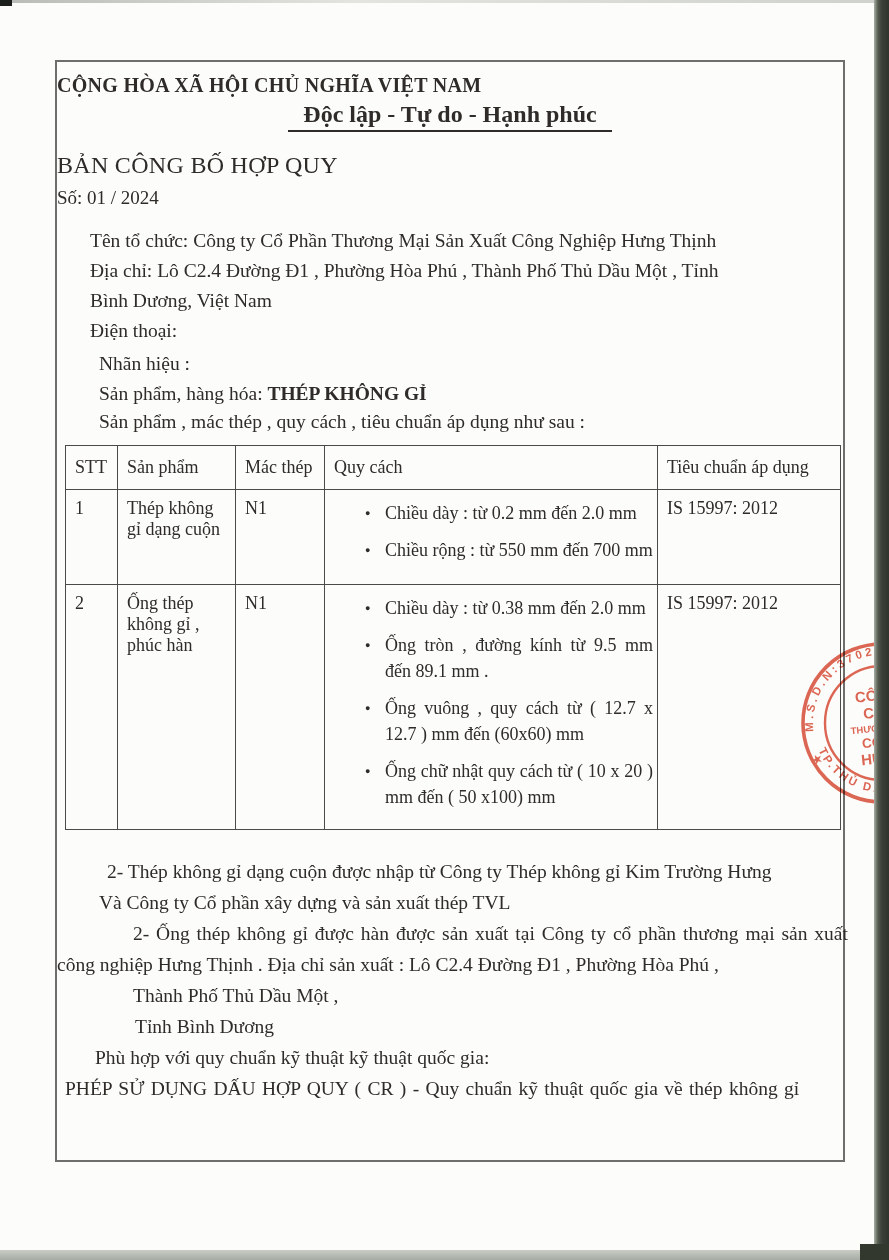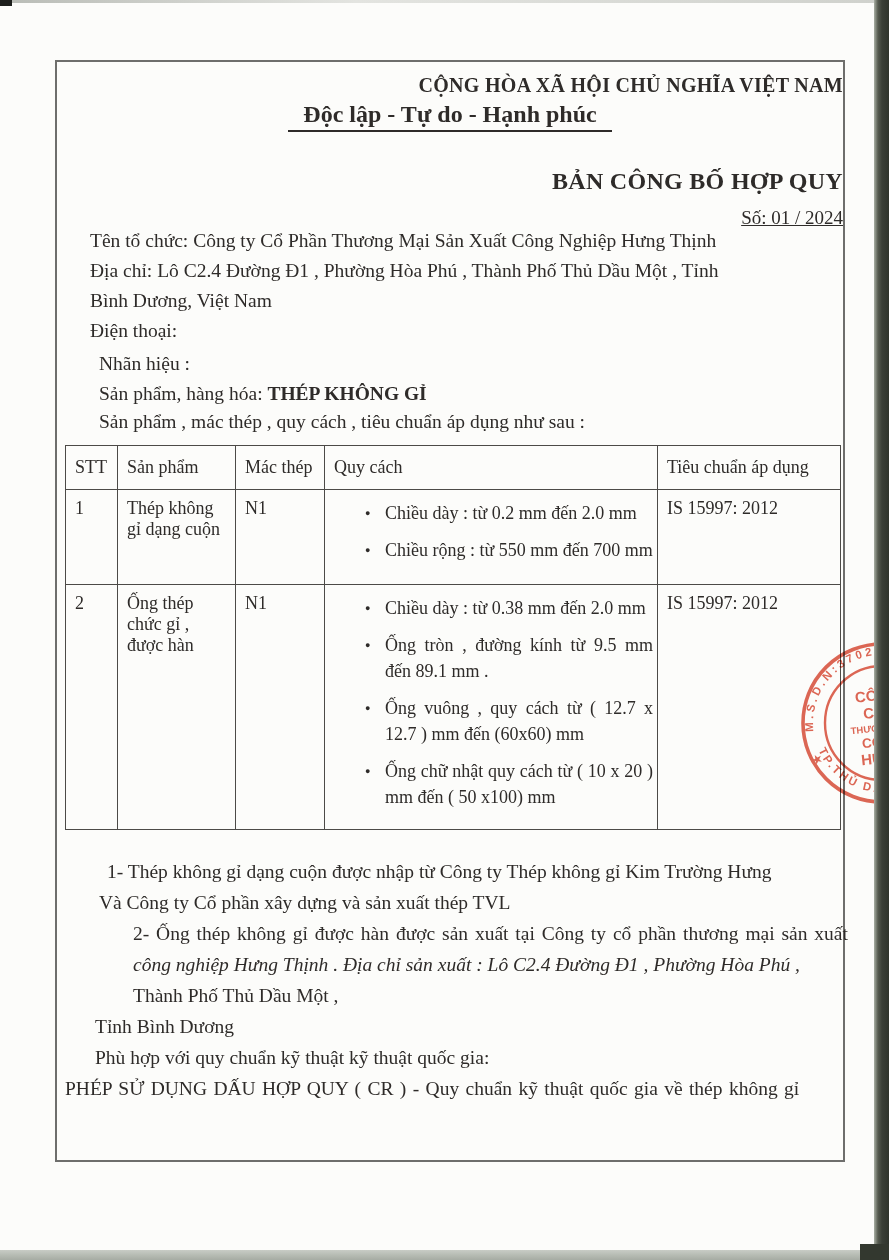--- a/index.html
+++ b/index.html
@@ -14,27 +14,27 @@
   .right-scan-bar{position:absolute;left:874px;top:0;width:15px;height:1253px;
       background:linear-gradient(to right,#a9afa4 0px,#565b50 4px,#3a3f37 8px,#2f342c 100%);}
   .bottom-scan-bar{position:absolute;left:0;top:1250px;width:889px;height:10px;
       background:linear-gradient(to bottom,#c8ccc5,#a6aca3);}
   .bottom-right-corner{position:absolute;left:860px;top:1244px;width:29px;height:16px;background:#33382f;}
 
   
   .frame{position:absolute;left:55px;top:60px;width:786px;height:1098px;
       border:2px solid #6e6e6c;background:transparent;}
 
-  .center{text-align:right;white-space:nowrap;}
+  .center{text-align:left;white-space:nowrap;}
   .nat{position:absolute;left:0;top:12px;width:100%;font-weight:bold;font-size:20px;letter-spacing:.3px;}
   .motto-wrap{position:absolute;left:0;top:39px;width:100%;text-align:center;}
   .motto{display:inline-block;font-weight:bold;font-size:24px;padding:0 15px 2px 15px;
       border-bottom:2.5px solid #2e2b29;white-space:nowrap;}
-  .title{position:absolute;left:0;top:90px;width:100%;font-weight:bold;font-size:24px;letter-spacing:.3px;margin-top:16px;}
-  .docnum{position:absolute;left:0;top:145px;width:100%;font-size:19px;text-decoration:underline;}
+  .title{position:absolute;left:0;top:90px;width:100%;font-weight:normal;font-size:24px;letter-spacing:.3px;}
+  .docnum{position:absolute;left:0;top:125px;width:100%;font-size:19px;}
 
   .org-block{position:absolute;left:33px;top:164px;width:720px;font-size:19.5px;line-height:30px;}
   .org-block div{white-space:nowrap;}
   .p2{position:absolute;left:42px;top:287px;width:700px;font-size:19.5px;line-height:30px;white-space:nowrap;}
   .p3{position:absolute;left:42px;top:349px;width:700px;font-size:19.5px;white-space:nowrap;}
   .bold{font-weight:bold;}
 
   
   table.spec{position:absolute;left:8px;top:383px;width:775px;border-collapse:collapse;
       table-layout:fixed;font-size:18px;}
@@ -50,23 +50,23 @@
   ul.qc li{position:relative;padding-left:29px;margin-bottom:11px;
       text-align:justify;width:268px;line-height:26px;font-family:Liberation Serif, serif;}
   ul.qc li::before{content:"●";position:absolute;left:9px;top:0;font-size:9px;line-height:26px;}
 
   
   .notes{position:absolute;left:0;top:794px;width:786px;font-size:19.5px;line-height:31px;}
   .notes div{white-space:nowrap;}
   .n-item1-l1{padding-left:50px;}
   .n-item1-l2{padding-left:42px;}
   .n-item2-l1{padding-left:76px;word-spacing:2px;}
-  .n-item2-l2{padding-left:76px;font-style:italic;}
+  .n-item2-l2{}
   .n-item2-l3{padding-left:76px;}
-  .n-province{padding-left:38px;}
+  .n-province{padding-left:54px;margin-left:24px;}
   .n-conformity{padding-left:38px;}
   .n-qcvn-l1{padding-left:50px;word-spacing:6.5px;}
   .n-qcvn-l2{padding-left:8px;word-spacing:1.5px;}
 
   
   .stamp{position:absolute;left:797px;top:638px;width:170px;height:170px;
       mix-blend-mode:multiply;opacity:.92;}
   .stamp text,.stamp textPath{font-family:"Liberation Sans","DejaVu Sans",sans-serif;}
 </style>
 </head>
@@ -126,37 +126,37 @@
         <td>
           <ul class="qc">
             <li>Chiều dày : từ 0.2 mm đến 2.0 mm</li>
             <li>Chiều rộng : từ 550 mm đến 700 mm</li>
           </ul>
         </td>
         <td>IS 15997: 2012</td>
       </tr>
       <tr class="row2">
         <td class="c">2</td>
-        <td class="just">Ống thép chức gỉ , được hàn</td>
+        <td class="just">Ống thép không gỉ , phúc hàn</td>
         <td class="c">N1</td>
         <td>
           <ul class="qc">
             <li>Chiều dày : từ 0.38 mm đến 2.0 mm</li>
             <li>Ống tròn , đường kính từ 9.5 mm đến 89.1 mm .</li>
             <li>Ống vuông , quy cách từ ( 12.7 x 12.7 ) mm đến (60x60) mm</li>
             <li>Ống chữ nhật quy cách từ ( 10 x 20 ) mm đến ( 50 x100) mm</li>
           </ul>
         </td>
         <td>IS 15997: 2012</td>
       </tr>
     </tbody>
       </table>
 
     <div class="notes">
-      <div class="n-item1-l1">1- Thép không gỉ dạng cuộn được nhập từ Công ty Thép không gỉ Kim Trường Hưng</div>
+      <div class="n-item1-l1">2- Thép không gỉ dạng cuộn được nhập từ Công ty Thép không gỉ Kim Trường Hưng</div>
       <div class="n-item1-l2">Và Công ty Cổ phần xây dựng và sản xuất thép TVL</div>
       <div class="n-item2-l1">2- Ống thép không gỉ được hàn được sản xuất tại Công ty cổ phần thương mại sản xuất</div>
       <div class="n-item2-l2">công nghiệp Hưng Thịnh . Địa chỉ sản xuất : Lô C2.4 Đường Đ1 , Phường Hòa Phú ,</div>
       <div class="n-item2-l3">Thành Phố Thủ Dầu Một ,</div>
       <div class="n-province">Tỉnh Bình Dương</div>
       <div class="n-conformity">Phù hợp với quy chuẩn kỹ thuật kỹ thuật quốc gia:</div>
       <div class="n-qcvn-l2">PHÉP SỬ DỤNG DẤU HỢP QUY ( CR ) -  Quy chuẩn kỹ thuật quốc gia về thép không gỉ</div>
     </div>
 
   </div>

